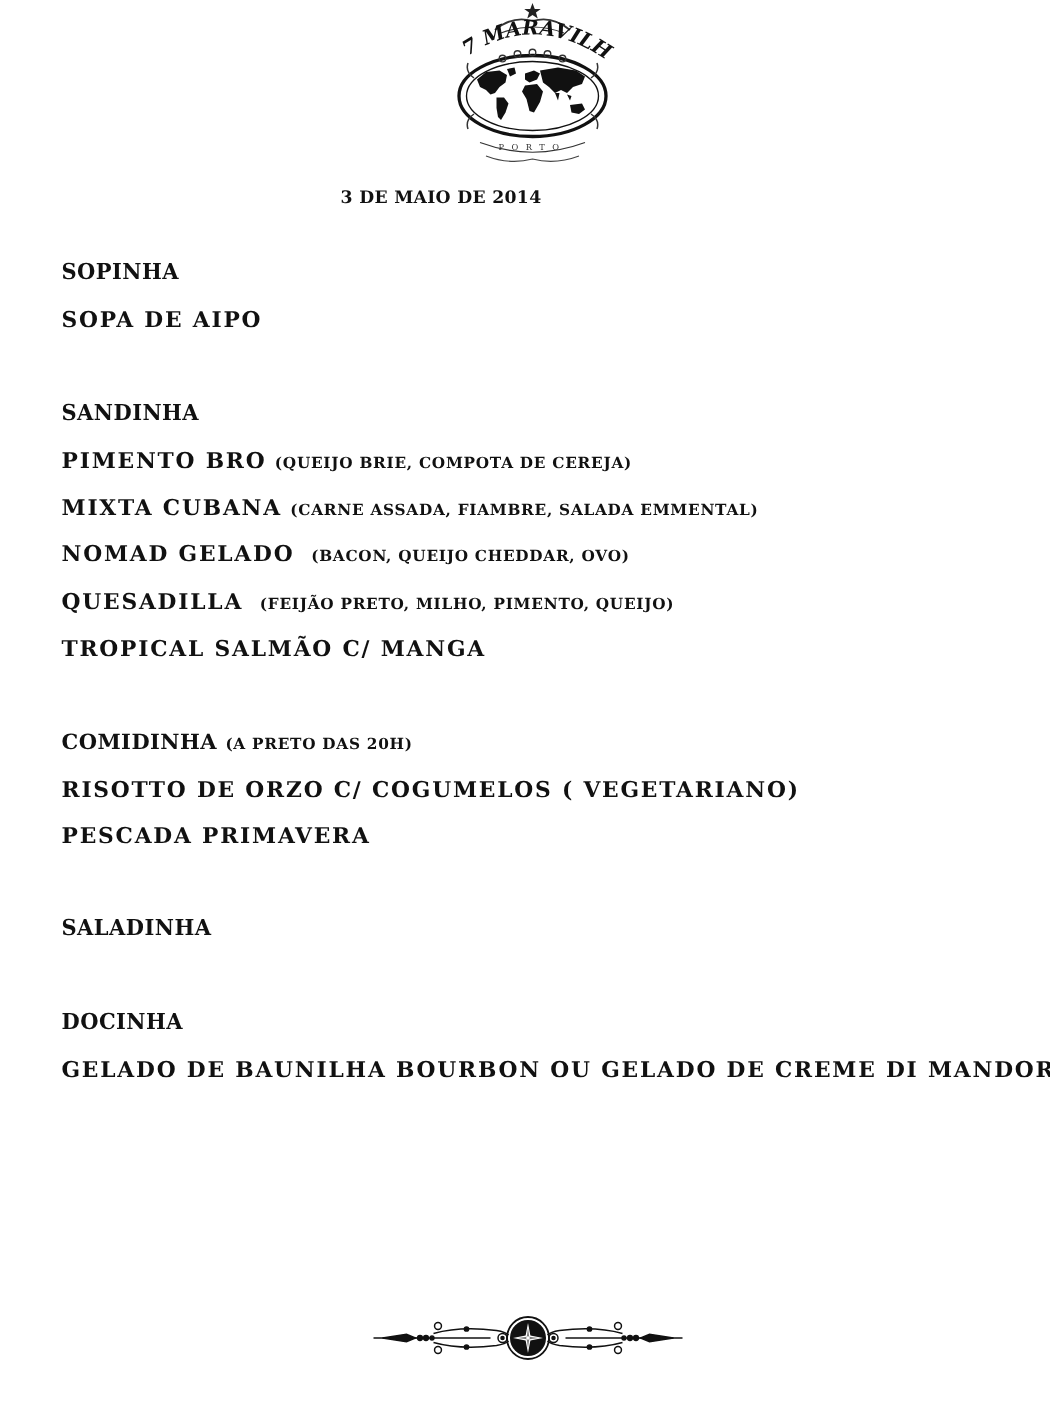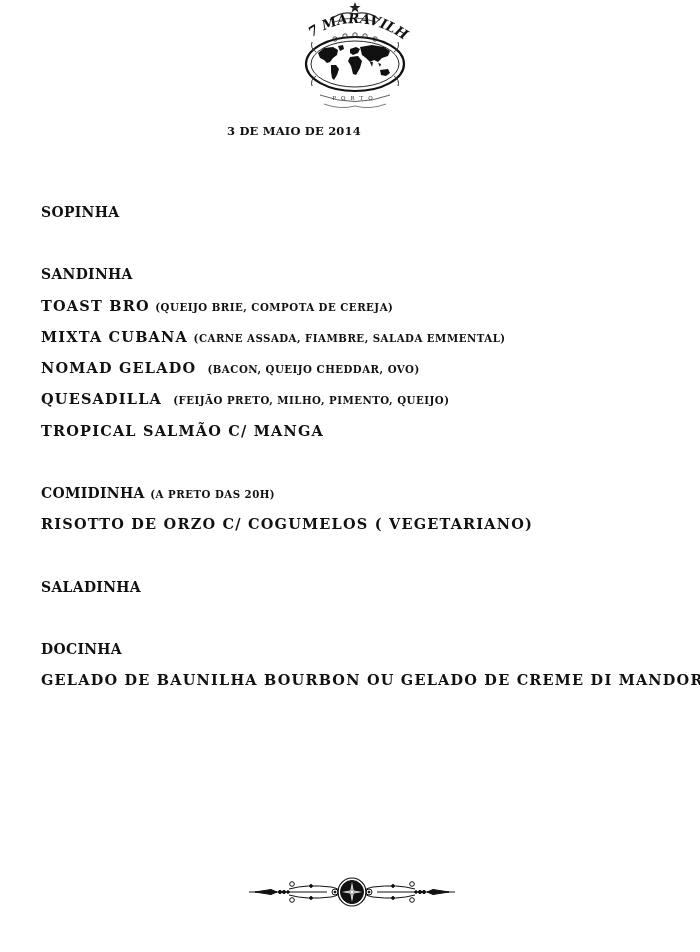--- a/index.html
+++ b/index.html
@@ -1,20 +1,20 @@
 <!DOCTYPE html>
 <html><head>
 <meta charset="utf-8">
 <style>
   html, body { margin: 0; padding: 0; background: #ffffff; }
   body { width: 700px; height: 952px; position: relative; overflow: hidden; color: #111111; }
   #logo { position: absolute; left: 300px; top: 0px; width: 110px; height: 112px; }
   #date { position: absolute; left: 0; width: 588px; top: 124px; text-align: center;
           font-family: "DejaVu Serif", serif; font-weight: bold; font-size: 11.5px; letter-spacing: 0.2px; }
-  #menu { position: absolute; left: 41px; top: 200px; width: 640px; }
+  #menu { position: absolute; left: 41px; top: 170px; width: 640px; }
   .section { margin: 0; }
   .line { height: 31.3px; line-height: 24px; white-space: nowrap;
           font-family: "DejaVu Serif", serif; font-weight: bold; color: #111; }
   .heading { font-size: 14px; letter-spacing: 0.3px; transform: scaleY(1.05); transform-origin: left; }
   .item-name { font-size: 14.5px; letter-spacing: 1.2px; }
   .desc { font-size: 10.2px; letter-spacing: 0.5px; font-variant: small-caps; }
   .desc.sm { font-size: 9.6px; }
   .gap { height: 31px; }
   #ornament { position: absolute; left: 247px; top: 872px; width: 210px; height: 40px; }
 </style>
@@ -70,27 +70,30 @@
   <text x="55" y="100" text-anchor="middle" font-family="DejaVu Serif, serif" font-size="5.5" letter-spacing="5" fill="#333">PORTO</text>
   <path d="M24,104 Q40,110 55,106 Q70,110 86,104" fill="none" stroke="#444" stroke-width="0.7"></path>
 </svg>
 
 <div id="date">3 DE MAIO DE 2014</div>
 
 <div id="menu">
 
   <div class="section">
     <div class="line heading">SOPINHA</div>
+    <div class="line">
+      <span class="item-name">SOPA DE AIPO</span>
+    </div>
   </div>
   <div class="gap"></div>
 
   <div class="section">
     <div class="line heading">SANDINHA</div>
     <div class="line">
-      <span class="item-name">TOAST BRO</span>
+      <span class="item-name">PIMENTO BRO</span>
       <span class="desc">(QUEIJO BRIE, COMPOTA DE CEREJA)</span>
     </div>
     <div class="line">
       <span class="item-name">MIXTA CUBANA</span>
       <span class="desc">(CARNE ASSADA, FIAMBRE, SALADA EMMENTAL)</span>
     </div>
     <div class="line">
       <span class="item-name">NOMAD GELADO</span>&nbsp;
       <span class="desc">(BACON, QUEIJO CHEDDAR, OVO)</span>
     </div>
@@ -104,20 +107,23 @@
   </div>
   <div class="gap"></div>
 
   <div class="section">
     <div class="line">
       <span class="heading">COMIDINHA</span>
       <span class="desc">(A PRETO DAS 20H)</span>
     </div>
     <div class="line">
       <span class="item-name">RISOTTO DE ORZO C/ COGUMELOS ( VEGETARIANO)</span>
+    </div>
+    <div class="line">
+      <span class="item-name">PESCADA PRIMAVERA</span>
     </div>
   </div>
   <div class="gap"></div>
 
   <div class="section">
     <div class="line heading">SALADINHA</div>
   </div>
   <div class="gap"></div>
 
   <div class="section">

